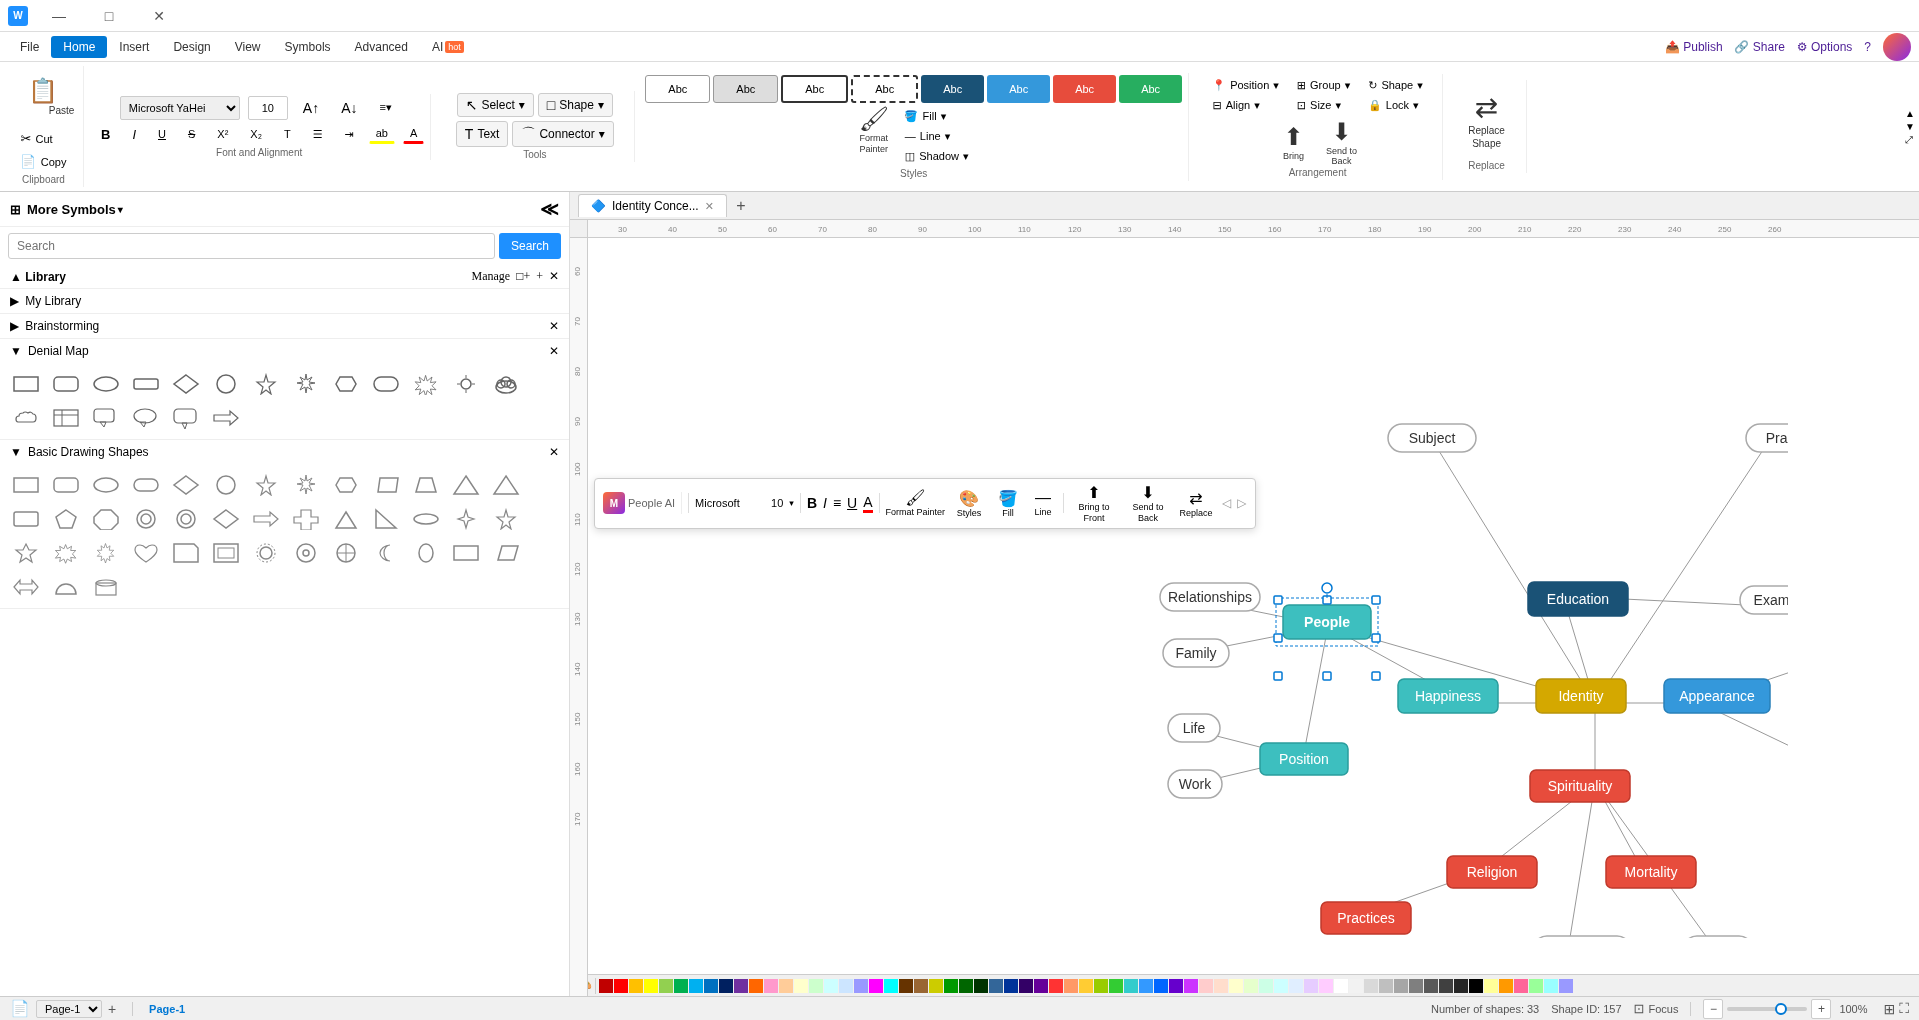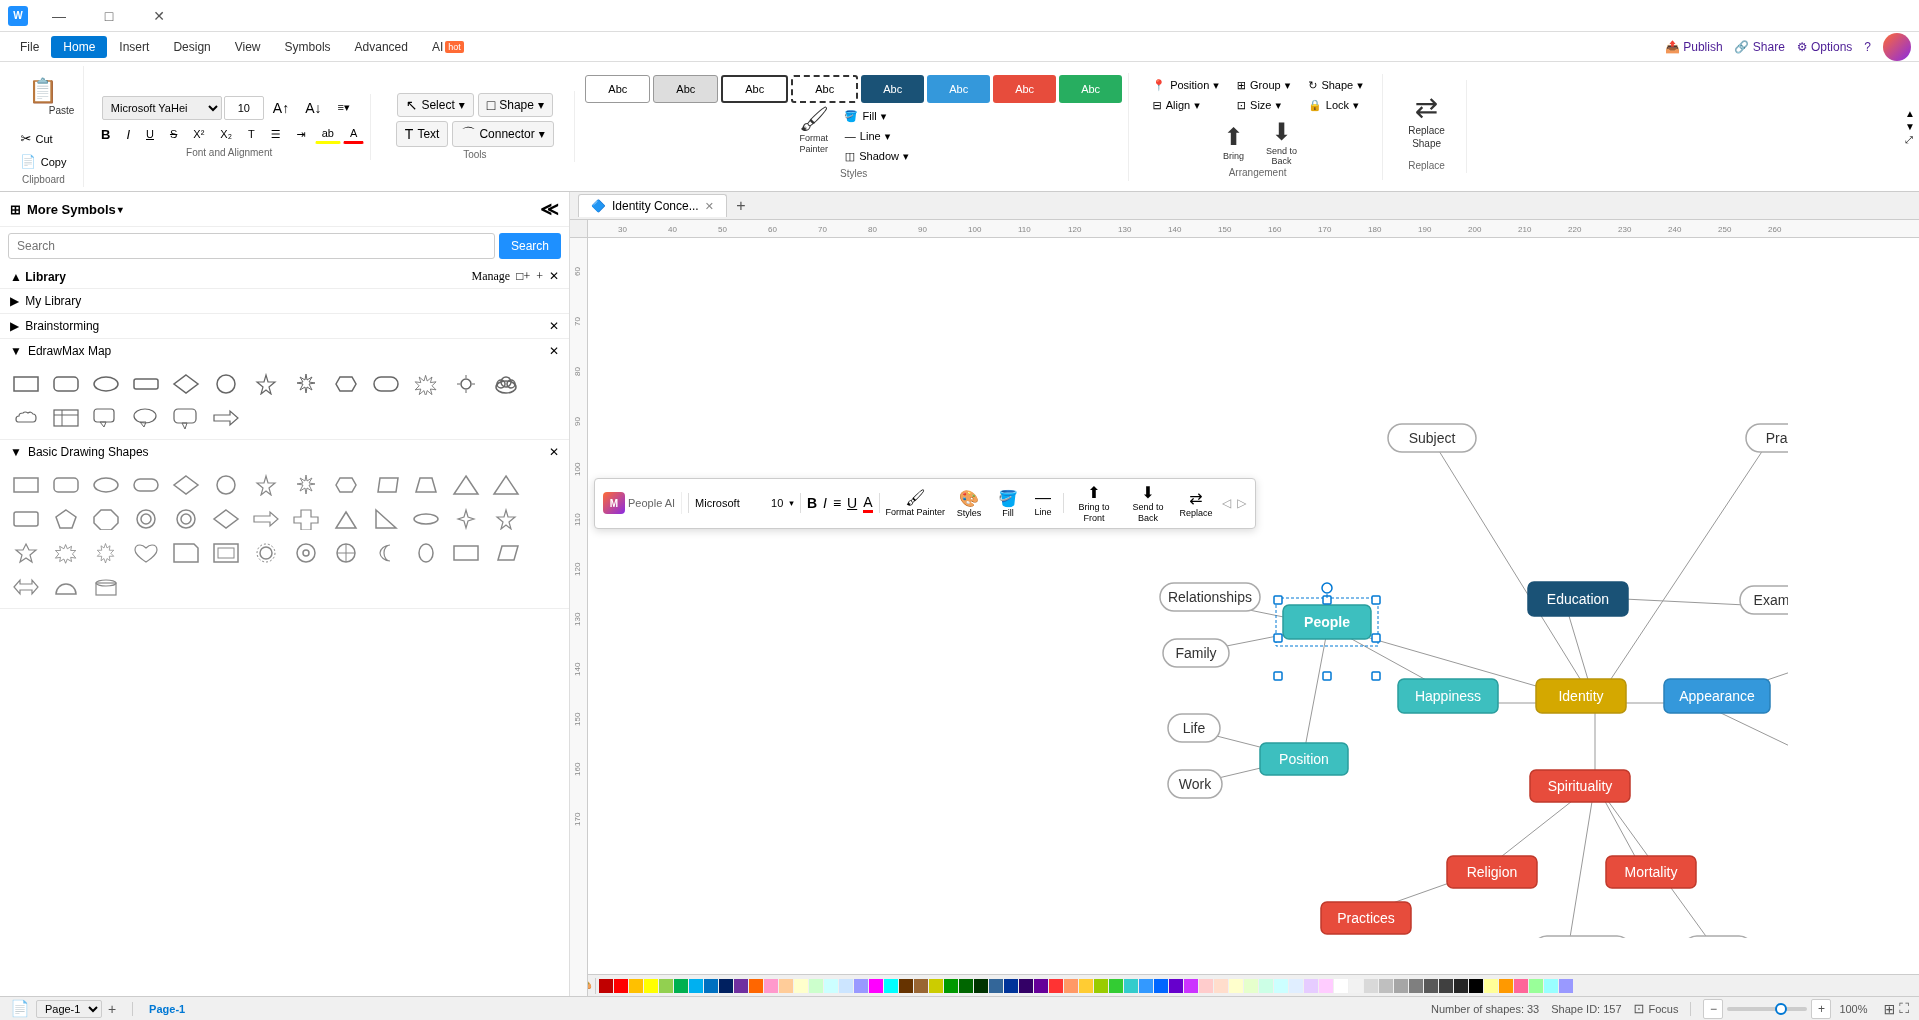--- a/index.html
+++ b/index.html
@@ -95,21 +95,21 @@
 
     .ribbon-col { display: flex; flex-direction: column; border-right: 1px solid #eee; padding: 2px 6px; align-items: center; justify-content: center; }
     .ribbon-col-label { font-size: 10px; color: #666; margin-top: 2px; white-space: nowrap; }
 
     .big-icon-btn { display: flex; flex-direction: column; align-items: center; justify-content: center; width: 52px; height: 58px; cursor: pointer; border: 1px solid transparent; border-radius: 3px; font-size: 10px; color: #333; }
     .big-icon-btn .icon { font-size: 24px; }
 
     .small-row-btn { display: flex; align-items: center; gap: 4px; padding: 2px 6px; cursor: pointer; border: 1px solid transparent; border-radius: 2px; font-size: 11px; white-space: nowrap; }
     .small-row-btn .icon { font-size: 13px; }
 
-    .font-row { display: flex; align-items: center; gap: 2px; }
+    .font-row { display: flex; align-items: center; gap: 8px; }
 
     .bold-btn { font-weight: bold; font-size: 13px; }
     .italic-btn { font-style: italic; font-size: 13px; }
 
     
     .shape-style-btn { border: 1px solid #ccc; border-radius: 3px; padding: 2px 22px; font-size: 11px; cursor: pointer; background: white; display: flex; align-items: center; justify-content: center; height: 28px; min-width: 46px; }
   </style>
 </head>
 <body>
 
@@ -322,21 +322,21 @@
           <span>Brainstorming</span>
         </div>
         <span>✕</span>
       </div>
     </div>
 
     <div class="lib-section">
       <div class="lib-section-header">
         <div class="lib-section-title">
           <span>▼</span>
-          <span>EdrawMax Map</span>
+          <span>Denial Map</span>
         </div>
         <span>✕</span>
       </div>
       <div class="shapes-grid">
 
         <div class="shape-item">
             <svg>
               <rect x="2" y="4" width="24" height="14" stroke="#666" fill="none" stroke-width="1.5"></rect>
             </svg>
           </div>

